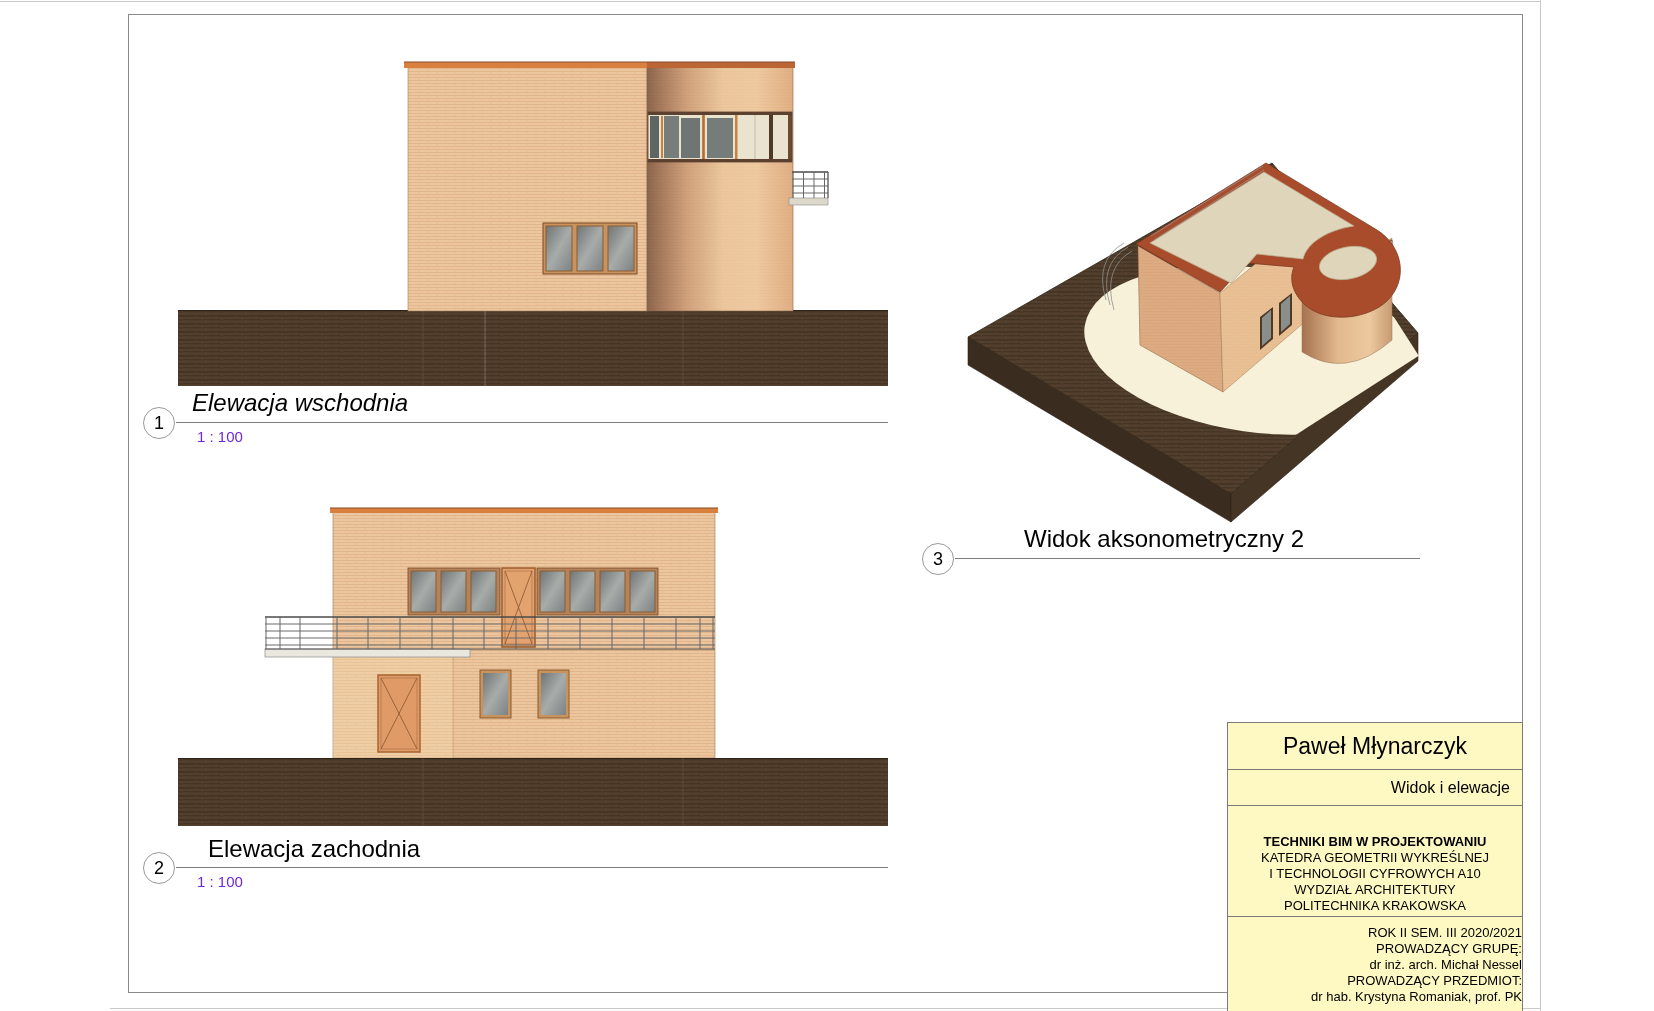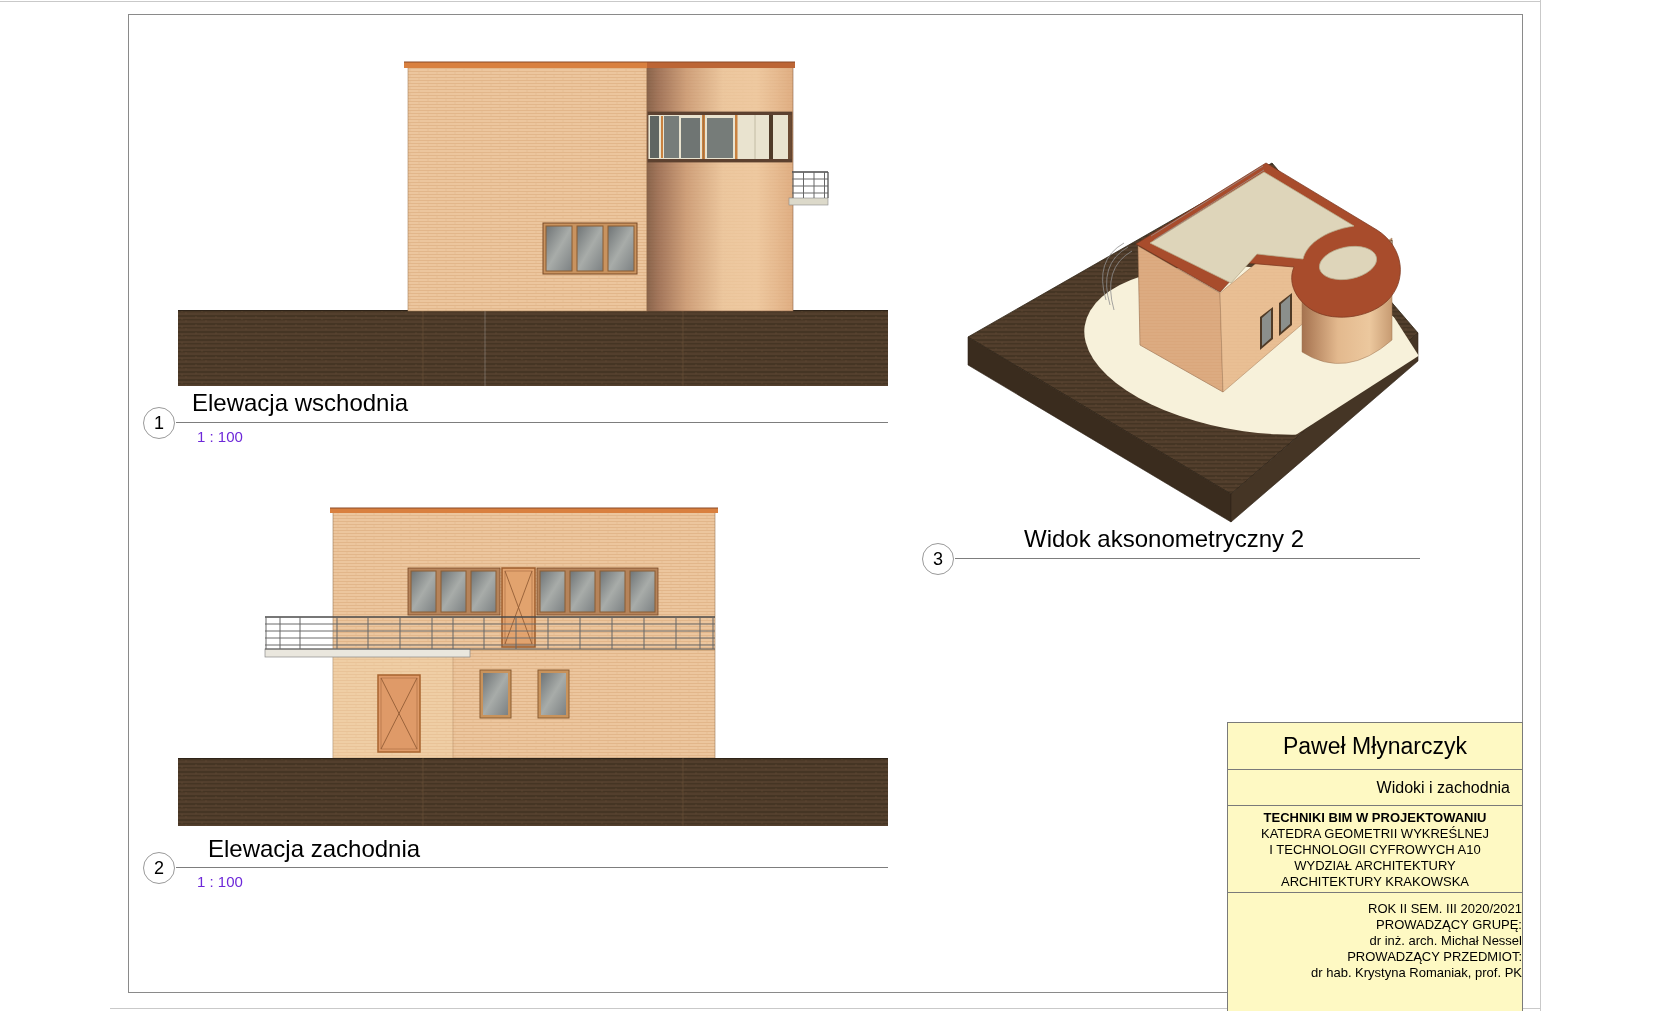--- a/index.html
+++ b/index.html
@@ -27,21 +27,21 @@
   }
   
   .title-block{
     position:absolute;left:1227px;top:722px;width:296px;height:292px;
     border:1px solid #7a7a7a;box-sizing:border-box;background:#fef9c3;
   }
   .tb-row{box-sizing:border-box;border-bottom:1px solid #7a7a7a;overflow:hidden;}
   .tb-row:last-child{border-bottom:none;}
   .tb-author{height:47px;display:flex;align-items:center;justify-content:center;font-size:23px;}
   .tb-sheetname{height:36px;display:flex;align-items:center;justify-content:flex-end;padding-right:12px;font-size:16px;}
-  .tb-inst{height:87px;text-align:center;font-size:13px;line-height:16px;padding-top:4px;}
+  .tb-inst{height:87px;text-align:center;font-size:13px;line-height:16px;padding-top:4px;margin-top:24px;}
   .tb-course{height:99px;text-align:right;font-size:13px;line-height:16px;padding-top:8px;}
   .tb-bold{font-weight:bold;}
   svg{position:absolute;left:0;top:0;}
 </style>
 </head>
 <body>
 
 <svg width="1654" height="1011" viewBox="0 0 1654 1011">
   <defs>
     <pattern id="brick" width="18" height="6" patternUnits="userSpaceOnUse">
@@ -276,45 +276,45 @@
 
 <div class="paper-edge" style="left:0;top:1px;width:1541px;height:1px;"></div>
 <div class="paper-edge" style="left:1540px;top:0;width:1px;height:1011px;"></div>
 <div class="paper-edge" style="left:110px;top:1008px;width:1431px;height:1px;"></div>
 <div class="sheet-border"></div>
 
 <div class="callout-line" style="left:176px;top:422px;width:712px;"></div>
 <div class="callout-circle" style="left:143px;top:407px;">
   <span>1</span>
 </div>
-<div class="view-title" style="left:192px;top:389px;">Elewacja wschodnia</div>
+<div class="view-title" style="left:192px;top:389px;font-style:italic;">Elewacja wschodnia</div>
 <div class="view-scale" style="left:197px;top:428px;">1 : 100</div>
 
 <div class="callout-line" style="left:176px;top:867px;width:712px;"></div>
 <div class="callout-circle" style="left:143px;top:852px;">
   <span>2</span>
 </div>
 <div class="view-title" style="left:208px;top:835px;">Elewacja zachodnia</div>
 <div class="view-scale" style="left:197px;top:873px;">1 : 100</div>
 
 <div class="callout-line" style="left:955px;top:558px;width:465px;"></div>
 <div class="callout-circle" style="left:922px;top:543px;">
   <span>3</span>
 </div>
 <div class="view-title" style="left:1024px;top:525px;">Widok aksonometryczny 2</div>
 
 <div class="title-block">
   <div class="tb-row tb-author">Paweł Młynarczyk</div>
-  <div class="tb-row tb-sheetname">Widoki i zachodnia</div>
+  <div class="tb-row tb-sheetname">Widok i elewacje</div>
   <div class="tb-row tb-inst">
     <div class="tb-bold">TECHNIKI BIM W PROJEKTOWANIU</div>
     <div>KATEDRA GEOMETRII WYKREŚLNEJ</div>
     <div>I TECHNOLOGII CYFROWYCH A10</div>
     <div>WYDZIAŁ ARCHITEKTURY</div>
-    <div>ARCHITEKTURY KRAKOWSKA</div>
+    <div>POLITECHNIKA KRAKOWSKA</div>
   </div>
   <div class="tb-row tb-course">
     <div>ROK II SEM. III 2020/2021</div>
     <div>PROWADZĄCY GRUPĘ:</div>
     <div>dr inż. arch. Michał Nessel</div>
     <div>PROWADZĄCY PRZEDMIOT:</div>
     <div>dr hab. Krystyna Romaniak, prof. PK</div>
   </div>
 </div>
 

